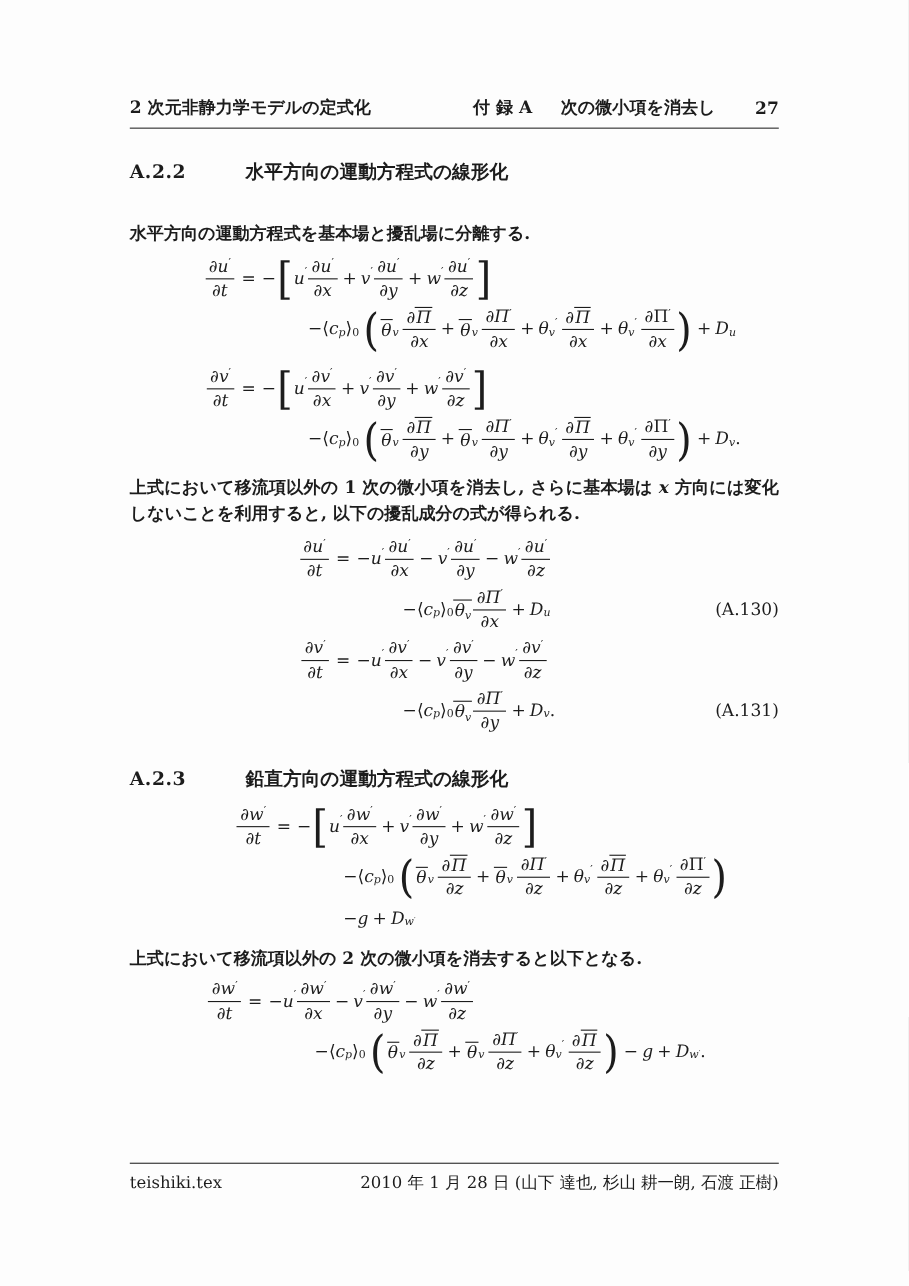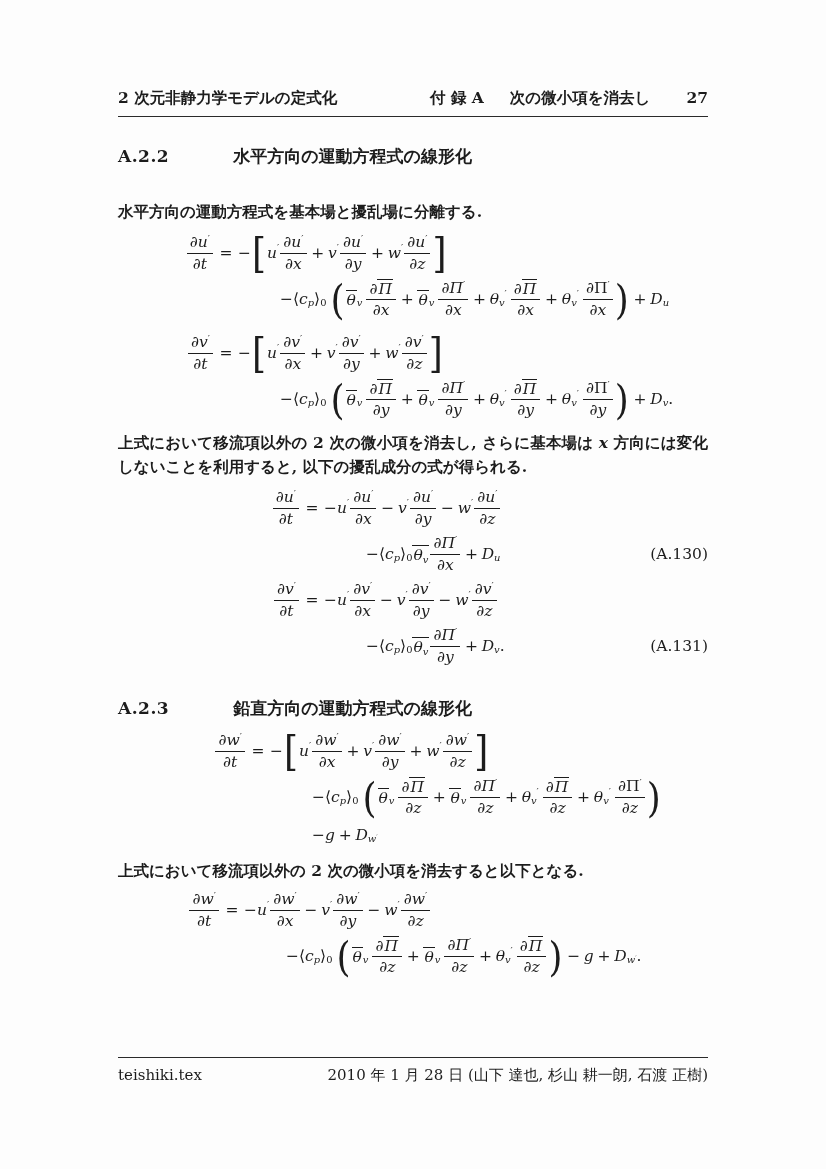--- a/index.html
+++ b/index.html
@@ -2,30 +2,30 @@
 <html><head>
 <meta charset="utf-8">
 <style>
   html,body{margin:0;padding:0;background:#e8e8e8;}
   .page{position:relative;width:826px;height:1169px;background:#fdfdfd;overflow:hidden;
         font-family:"DejaVu Serif","Liberation Serif",serif;color:#1c1c1c;font-size:15.5px;
         margin:0 auto;box-sizing:border-box;}
   .content{padding:88px 118px 0 118px;}
 
   
-  .header{display:flex;align-items:flex-start;border-bottom:1.4px solid #2a2a2a;
+  .header{display:flex;align-items:center;border-bottom:1.4px solid #2a2a2a;
           padding-bottom:7px;font-weight:bold;font-size:15.5px;}
   .h-appendix{margin-left:auto;}
   .h-apptitle{margin-left:26px;}
   .h-page{margin-left:36px;}
 
   
   .sechead{margin:28px 0 0;display:flex;align-items:baseline;font-weight:bold;font-size:17px;gap:32px;}
   .sec-num{font-family:"DejaVu Serif","Liberation Serif",serif;letter-spacing:.5px;}
-  .sec-title{margin-left:32px;font-family:"DejaVu Sans","Liberation Sans",sans-serif;}
+  .sec-title{margin-left:22px;font-family:"DejaVu Sans","Liberation Sans",sans-serif;}
 
   
   .para{margin:30px 0 0;line-height:1.55;text-align:justify;font-weight:bold;}
   .para.tight{margin-top:9px;}
   .var{font-style:italic;font-family:"DejaVu Serif",serif;}
 
   
   .eq{margin-top:6px;}
   .eqrow{display:flex;align-items:center;min-height:46px;}
   .eqrow.gap{margin-top:8px;}
@@ -239,21 +239,21 @@
             </span>
             <span class="bigd">)</span>
             <span class="mo">+</span>
             <span class="mi">D</span>
             <span class="msub"><span class="mi">v</span></span>
             <span class="mr">.</span>
           </span>
         </div>
       </div>
 
-    <p class="para tight"><span>上式において移流項以外の 2 次の微小項を消去し, さらに基本場は </span><span class="var">x</span><span> 方向には変化しないことを利用すると, 以下の擾乱成分の式が得られる.</span></p>
+    <p class="para tight"><span>上式において移流項以外の 1 次の微小項を消去し, さらに基本場は </span><span class="var">x</span><span> 方向には変化しないことを利用すると, 以下の擾乱成分の式が得られる.</span></p>
 
     <div class="eq" style="margin-left:150px">
         <div class="eqrow">
           <span class="lhs">
             <span class="frac">
               <span class="fnum"><span class="mi">∂u</span><span class="msup"><span class="mr">′</span></span></span>
               <span class="fden"><span class="mi">∂t</span></span>
             </span>
           </span>
           <span class="rel">=</span>

